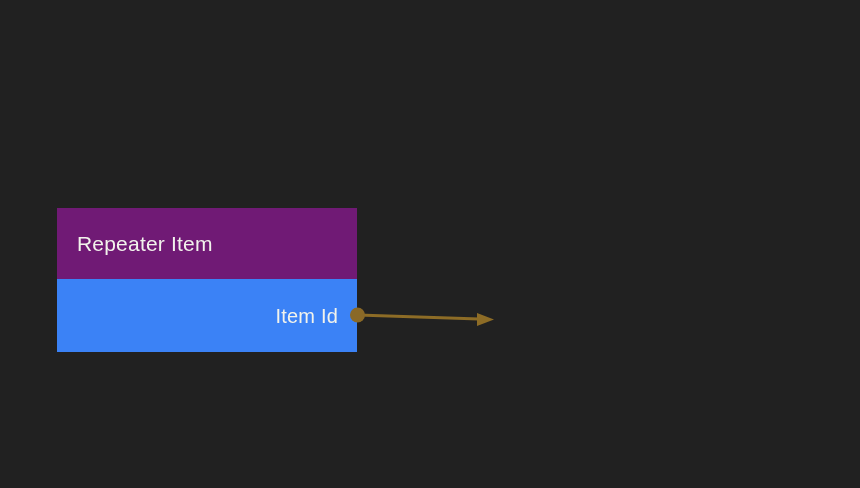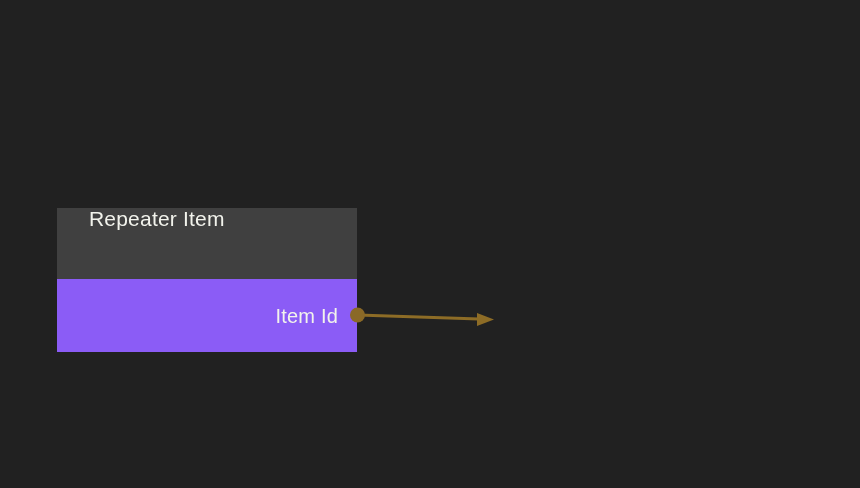--- a/index.html
+++ b/index.html
@@ -19,35 +19,35 @@
     position: absolute;
     width: 300px;
     height: 144px;
     display: flex;
     flex-direction: column;
   }
   .node-left  { left: 57px;  top: 208px; }
   .node-right { left: 492px; top: 212px; }
   .node-header {
     height: 71px;
-    background: #404040;
+    background: #701a75;
     display: flex;
-    align-items: flex-start;
-    padding-left: 32px;
+    align-items: center;
+    padding-left: 20px;
     box-sizing: border-box;
   }
   .node-title {
     color: #f2f3ec;
     font-size: 21px;
     line-height: 1;
     letter-spacing: 0.2px;
   }
   .node-body {
     flex: 1;
-    background: #8b5cf6;
+    background: #3b82f6;
     display: flex;
     flex-direction: column;
     justify-content: center;
   }
   .port-row {
     display: flex;
     align-items: center;
     height: 100%;
     box-sizing: border-box;
   }

